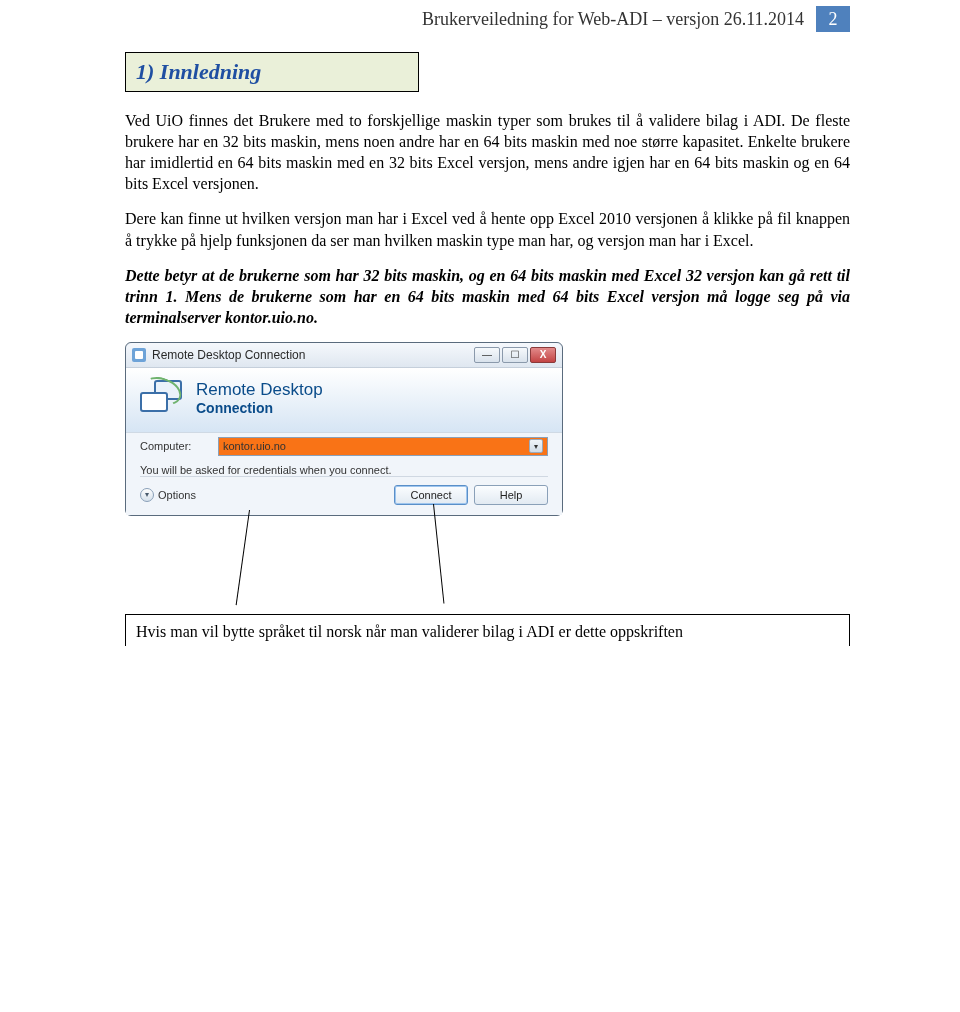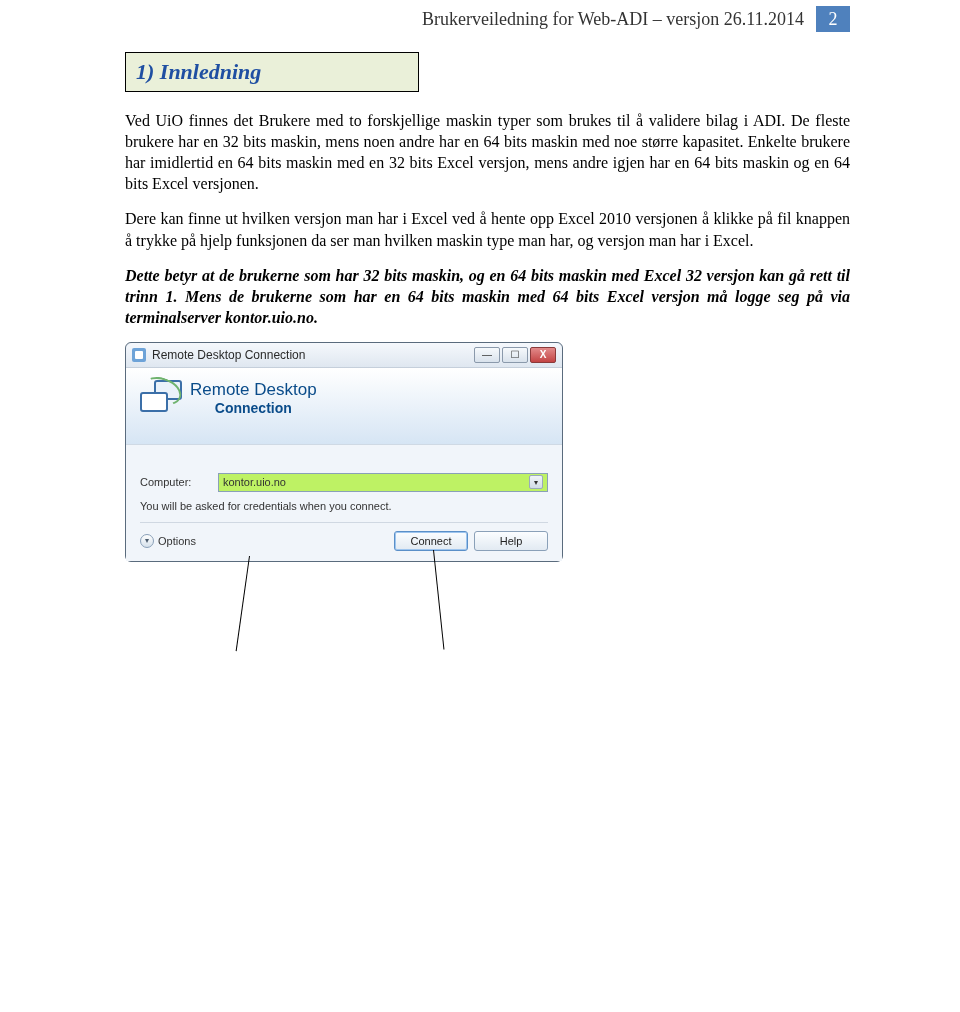--- a/index.html
+++ b/index.html
@@ -114,26 +114,25 @@
   .win-btn.close {
     background: linear-gradient(#e28a8a, #c34444);
     border-color: #8a3a3a;
     color: #fff;
   }
   .win-btn span { font-size: 10px; line-height: 1; color: #333; }
   .win-btn.close span { color: #fff; font-weight: bold; }
 
   .rdp-banner {
     background: linear-gradient(#ffffff 0%, #d6e5f4 100%);
-    padding: 10px 14px 26px 14px;
-    display: flex;
-    align-items: center;
-    gap: 4px;
+    padding: 10px 14px 14px 14px;
+    display: flex;
+    align-items: center;
+    gap: 10px;
     border-bottom: 1px solid #cfd9e4;
-    text-align: center;
   }
   .banner-icon {
     width: 46px; height: 40px;
     position: relative;
   }
   .banner-icon .monitor {
     width: 28px; height: 20px;
     border: 2px solid #3b6fa8;
     border-radius: 3px;
     background: #fff;
@@ -158,55 +157,55 @@
     font-family: "Trebuchet MS", Arial, sans-serif;
   }
   .banner-text .line2 {
     font-size: 14px;
     color: #0a4c8a;
     font-weight: bold;
     font-family: "Trebuchet MS", Arial, sans-serif;
   }
 
   .rdp-body {
-    padding: 28px 14px 10px 14px;
+    padding: 4px 14px 10px 14px;
     background: #f1f5fa;
   }
   .rdp-row {
     display: flex;
     align-items: center;
     margin-bottom: 8px;
   }
   .rdp-label {
     width: 78px;
     color: #333;
   }
   .rdp-combo {
     flex: 1;
     height: 19px;
     border: 1px solid #8aa0b8;
-    background: #bef264;
+    background: #f97316;
     display: flex;
     align-items: center;
     justify-content: space-between;
     padding: 0 4px;
     font-size: 11px;
     text-align: center;
   }
   .rdp-combo .cbtn {
     width: 14px; height: 14px;
     background: linear-gradient(#f0f4f8,#d2dce6);
     border: 1px solid #9aaabc;
     border-radius: 2px;
     display:flex;align-items:center;justify-content:center;
     font-size: 8px;
     color:#333;
   }
   .rdp-value { color: #333; }
-  .rdp-note { font-size: 11px; color: #333; margin-top: 2px; margin-bottom: 10px; }
+  .rdp-note { font-size: 11px; color: #333; margin-top: 2px; margin-bottom: 0; }
 
   .rdp-footer {
     display: flex;
     align-items: center;
     gap: 6px;
     border-top: 1px solid #d0d8e2;
     padding-top: 8px;
   }
   .rdp-options {
     display: flex;
@@ -339,14 +338,17 @@
         </div>
       </div>
     </div>
   </div>
 
   <div class="callouts">
     <div class="line l1"></div>
     <div class="line l2"></div>
   </div>
 
+  <div class="footer-box">
+    <p class="para">Hvis man vil bytte språket til norsk når man validerer bilag i ADI er dette oppskriften</p>
+  </div>
 
 </div>
 
 </body></html>

